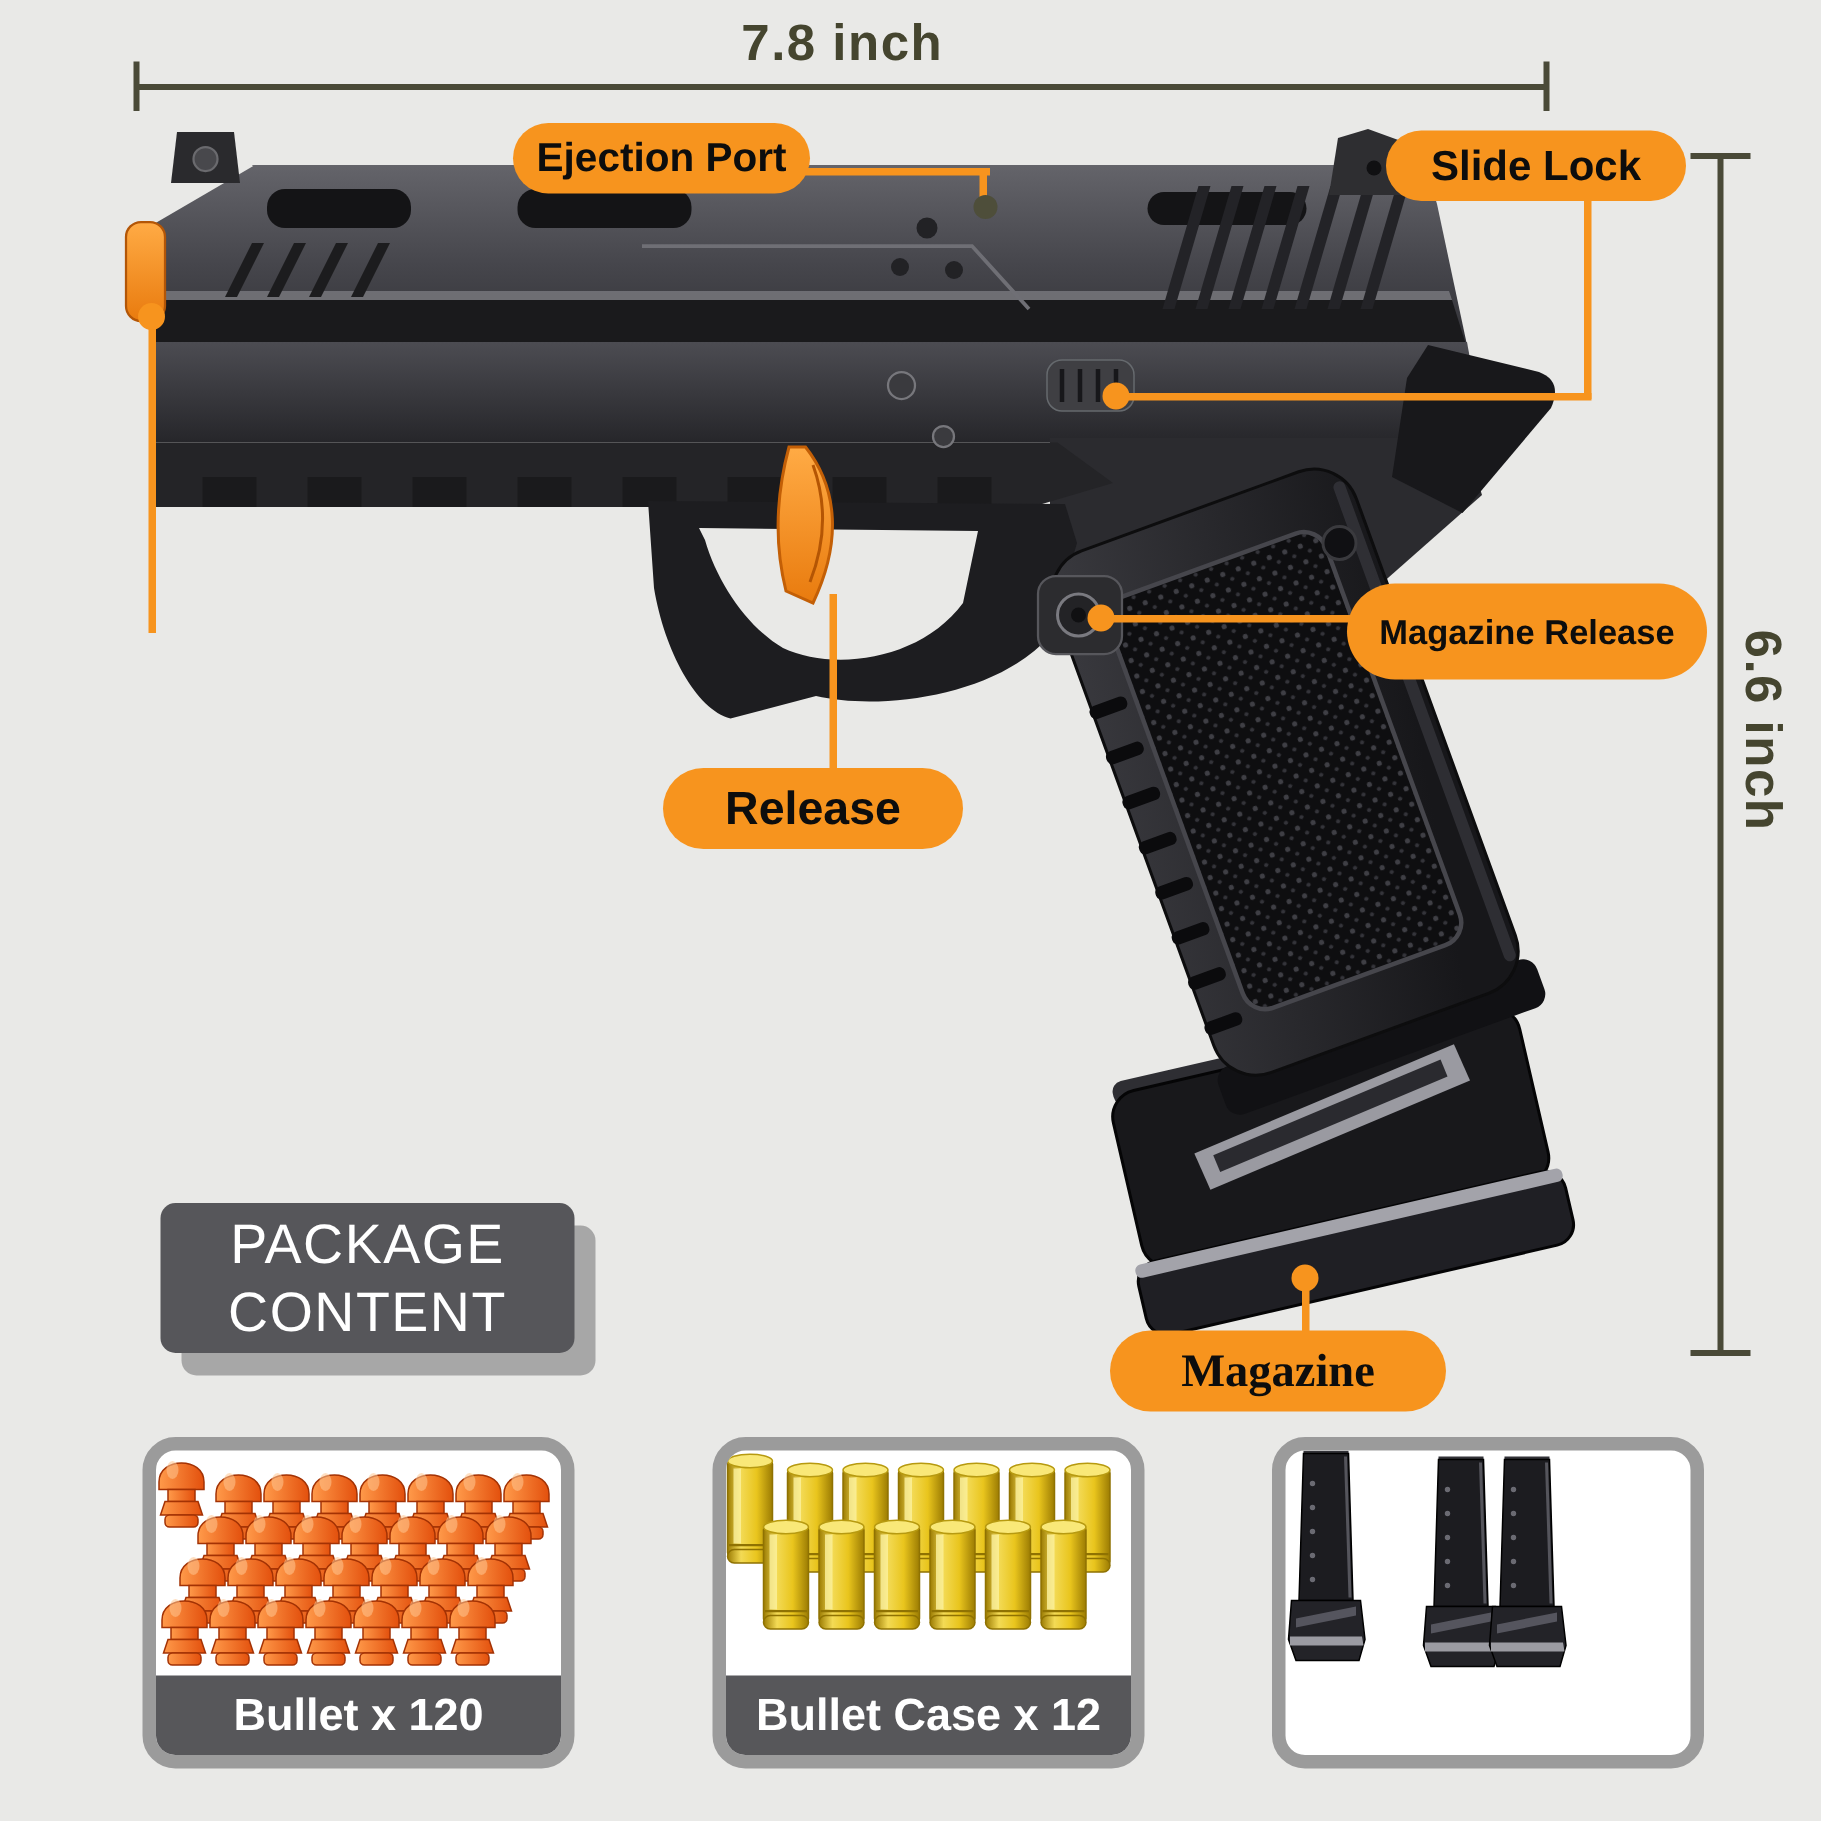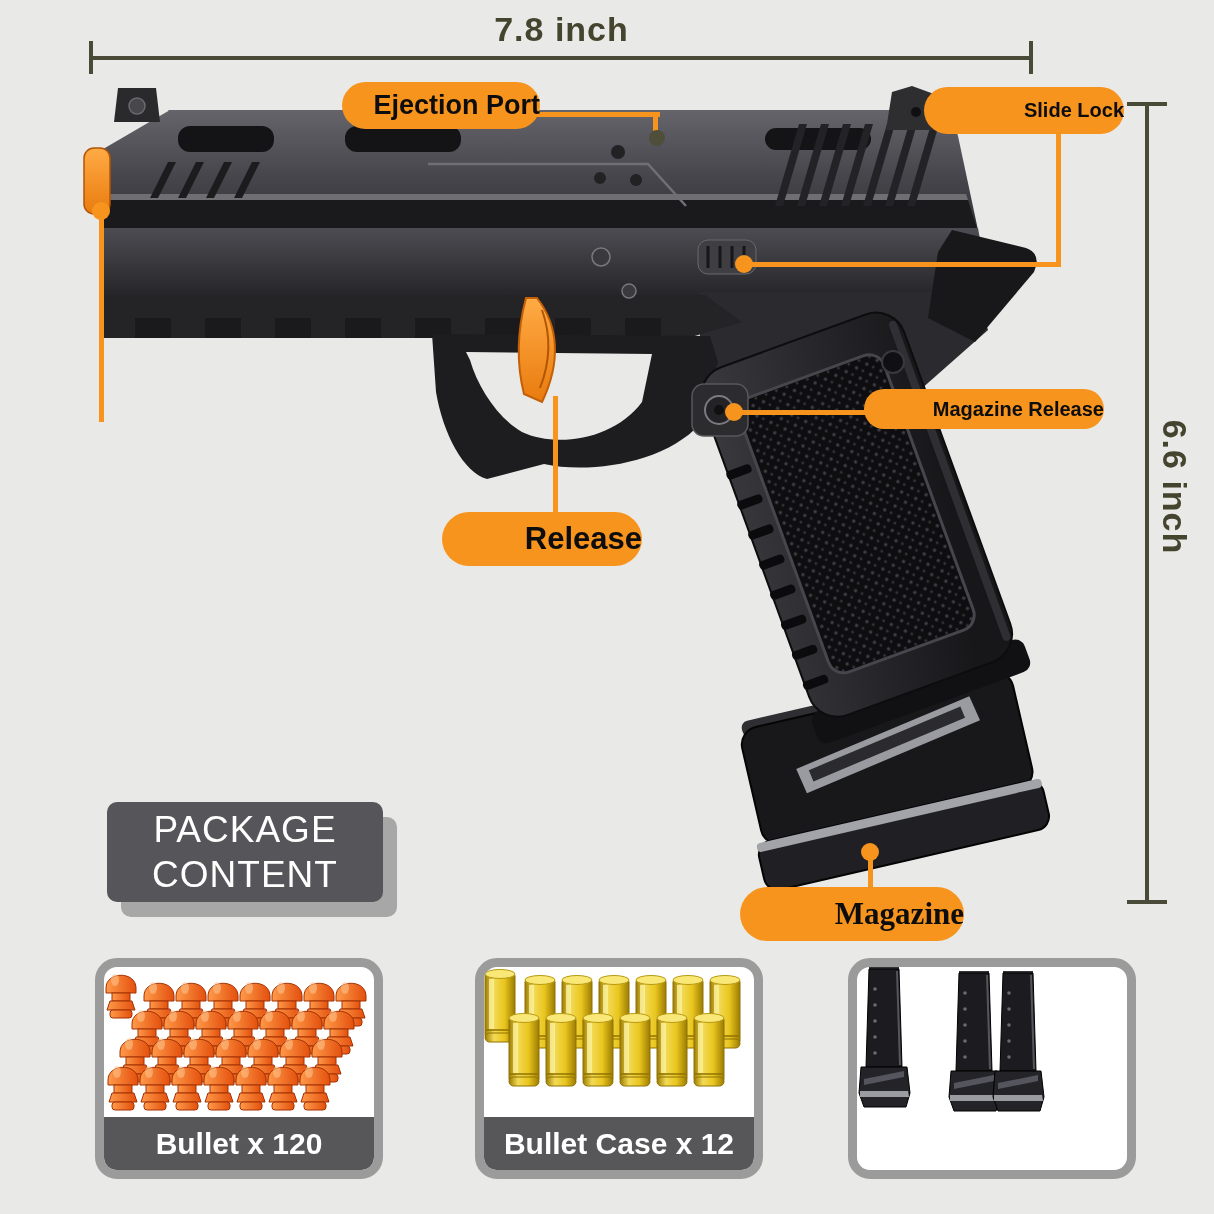--- a/index.html
+++ b/index.html
@@ -8,21 +8,21 @@
   .gun-svg{position:absolute;left:0;top:0;width:1214px;height:1214px;}
 
   
   .dim{position:absolute;background:#4a4a38;}
   .dim-label{position:absolute;color:#45452f;font-weight:bold;font-size:34px;
              text-align:center;letter-spacing:1px;}
   .dim-label.vert{transform:rotate(90deg);}
 
   
   .pill{position:absolute;background:#f7941e;border-radius:60px;
-        display:flex;align-items:center;justify-content:flex-end;
+        display:flex;align-items:center;justify-content:center;
         color:#0d0d0d;font-weight:bold;}
   .conn{position:absolute;background:#f7941e;}
   .dot{position:absolute;width:18px;height:18px;border-radius:50%;background:#f7941e;}
   .dot.olive{width:16px;height:16px;background:#4e4e3a;}
 
   
   .pkg-shadow{position:absolute;left:121px;top:817px;width:276px;height:100px;
               background:#a7a7a7;border-radius:10px;}
   .pkg-box{position:absolute;left:107px;top:802px;width:276px;height:100px;
            background:#56565a;border-radius:10px;color:#ffffff;
@@ -194,30 +194,30 @@
   <div class="conn" style="left:530px;top:112px;width:130px;height:5px;"></div>
   <div class="conn" style="left:653px;top:112px;width:5px;height:26px;"></div>
   <div class="dot olive" style="left:649px;top:130px;"></div>
   <div class="pill" style="left:342px;top:82px;width:198px;height:47px;font-size:27px;">
     <span>Ejection Port</span>
   </div>
 
   <div class="conn" style="left:1056px;top:130px;width:5px;height:136px;"></div>
   <div class="conn" style="left:744px;top:262px;width:317px;height:5px;"></div>
   <div class="dot" style="left:735px;top:255px;"></div>
-  <div class="pill" style="left:924px;top:87px;width:200px;height:47px;font-size:20px;">
+  <div class="pill" style="left:924px;top:87px;width:200px;height:47px;font-size:28px;">
     <span>Slide Lock</span>
   </div>
 
   <div class="conn" style="left:99px;top:210px;width:5px;height:212px;"></div>
   <div class="dot" style="left:92px;top:202px;"></div>
 
   <div class="conn" style="left:737px;top:410px;width:165px;height:5px;"></div>
   <div class="dot" style="left:725px;top:403px;"></div>
-  <div class="pill" style="left:864px;top:389px;width:240px;height:40px;font-size:20px;">
+  <div class="pill" style="left:898px;top:389px;width:240px;height:64px;font-size:23px;">
     <span>Magazine Release</span>
   </div>
 
   <div class="conn" style="left:553px;top:396px;width:5px;height:118px;"></div>
   <div class="pill" style="left:442px;top:512px;width:200px;height:54px;font-size:31px;">
     <span>Release</span>
   </div>
 
   <div class="conn" style="left:868px;top:851px;width:5px;height:38px;"></div>
   <div class="dot" style="left:861px;top:843px;"></div>

